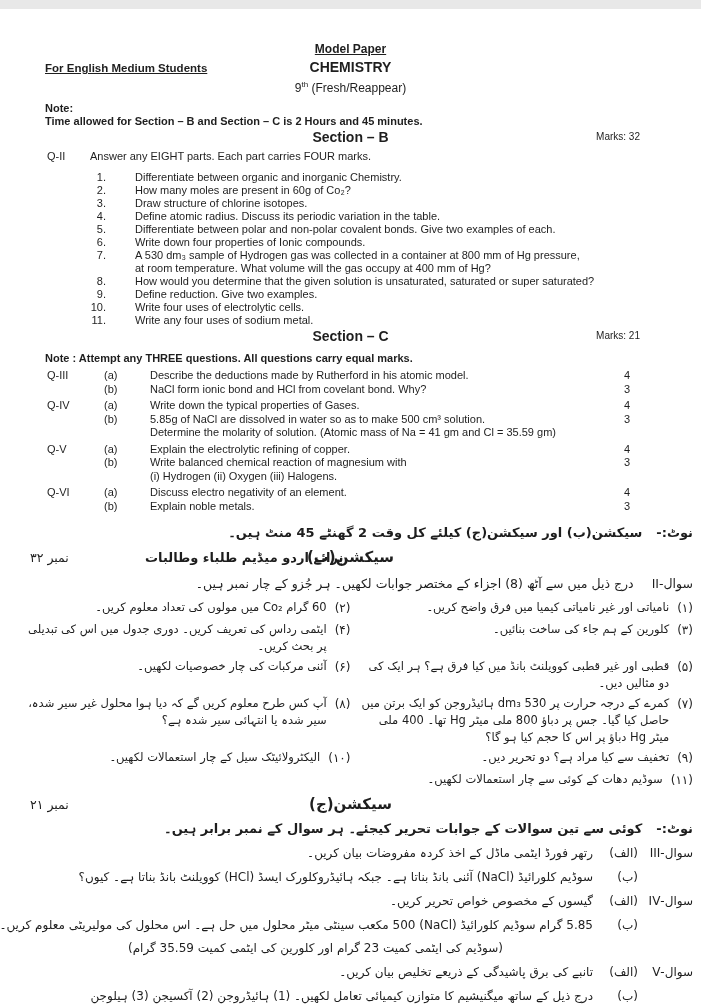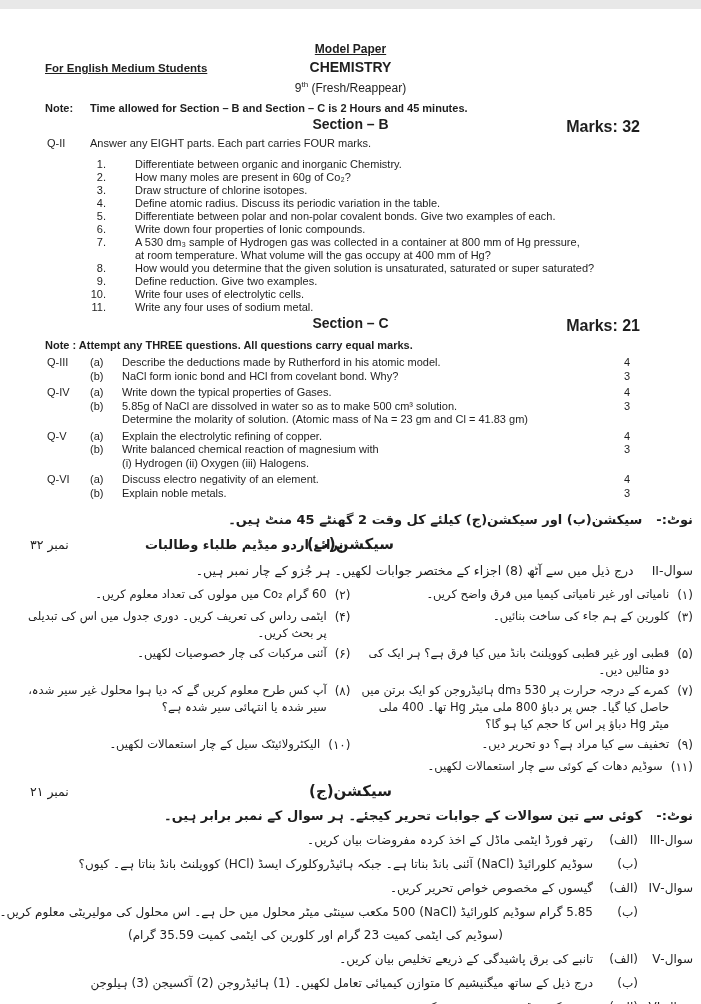--- a/index.html
+++ b/index.html
@@ -19,39 +19,39 @@
   .u{text-decoration:underline;}
   .center{text-align:center;}
 
   
   .model-paper{font-size:12px;line-height:14px;}
   .header-row{position:relative;height:17px;margin-top:3px;}
   .for-english{position:absolute;left:45px;top:3px;font-size:11.5px;}
   .subject{font-size:14px;line-height:17px;}
   .grade{font-size:12px;margin-top:2px;line-height:13px;}
   .grade sup{font-size:8px;}
-  .note-row{display:flex;padding-left:45px;margin-top:7px;line-height:13px;}
+  .note-row{display:flex;padding-left:45px;margin-top:7px;line-height:13px;flex-direction:column;}
   .note-label{width:45px;flex:none;}
   .sec-head{position:relative;height:17px;margin-top:1px;}
   .sec-title{position:absolute;left:0;right:0;text-align:center;font-size:14px;font-weight:bold;}
-  .sec-marks{position:absolute;right:61px;top:2px;font-weight:bold;font-size:16px;}
+  .sec-marks{position:absolute;right:61px;top:2px;font-weight:normal;font-size:10px;}
   .q2-row{display:flex;padding-left:47px;margin-top:4px;line-height:13px;}
   .q2-label{width:43px;flex:none;}
 
   
   .items{margin-top:8px;}
   .qb-item{display:flex;padding-left:88px;line-height:13px;}
   .qb-num{width:18px;flex:none;text-align:right;}
   .qb-text{margin-left:29px;}
   .qb-cont{padding-left:135px;line-height:13px;}
 
   
   .qc-block{margin-top:4px;}
   .qc-group{margin-top:3px;}
-  .qc-row{display:flex;padding-left:47px;padding-right:71px;line-height:13.5px;}
+  .qc-row{display:flex;padding-left:47px;padding-right:71px;line-height:13.5px;gap:14px;}
   .qc-qlabel{width:43px;flex:none;}
   .qc-part{width:32px;flex:none;}
   .qc-text{flex:1;}
   .qc-marks{width:20px;flex:none;text-align:right;}
 
   
   .urdu{direction:rtl;font-family:"DejaVu Sans",sans-serif;margin-top:8px;}
   .ur-note{display:flex;padding-right:8px;font-size:13px;font-weight:bold;line-height:24px;white-space:nowrap;}
   .ur-note-label{margin-left:14px;}
   .ur-headrow{position:relative;height:25px;direction:rtl;}
@@ -181,21 +181,21 @@
         </div>
       <div class="qc-row">
           <span class="qc-qlabel"></span>
           <span class="qc-part">(b)</span>
           <span class="qc-text">5.85g of NaCl are dissolved in water so as to make 500 cm³ solution.</span>
           <span class="qc-marks">3</span>
         </div>
       <div class="qc-row">
           <span class="qc-qlabel"></span>
           <span class="qc-part"></span>
-          <span class="qc-text">Determine the molarity of solution. (Atomic mass of Na = 23 gm and Cl = 41.83 gm)</span>
+          <span class="qc-text">Determine the molarity of solution. (Atomic mass of Na = 41 gm and Cl = 35.59 gm)</span>
           <span class="qc-marks"></span>
         </div>
     </div>
     <div class="qc-group">
       <div class="qc-row">
           <span class="qc-qlabel">Q-V</span>
           <span class="qc-part">(a)</span>
           <span class="qc-text">Explain the electrolytic refining of copper.</span>
           <span class="qc-marks">4</span>
         </div>

